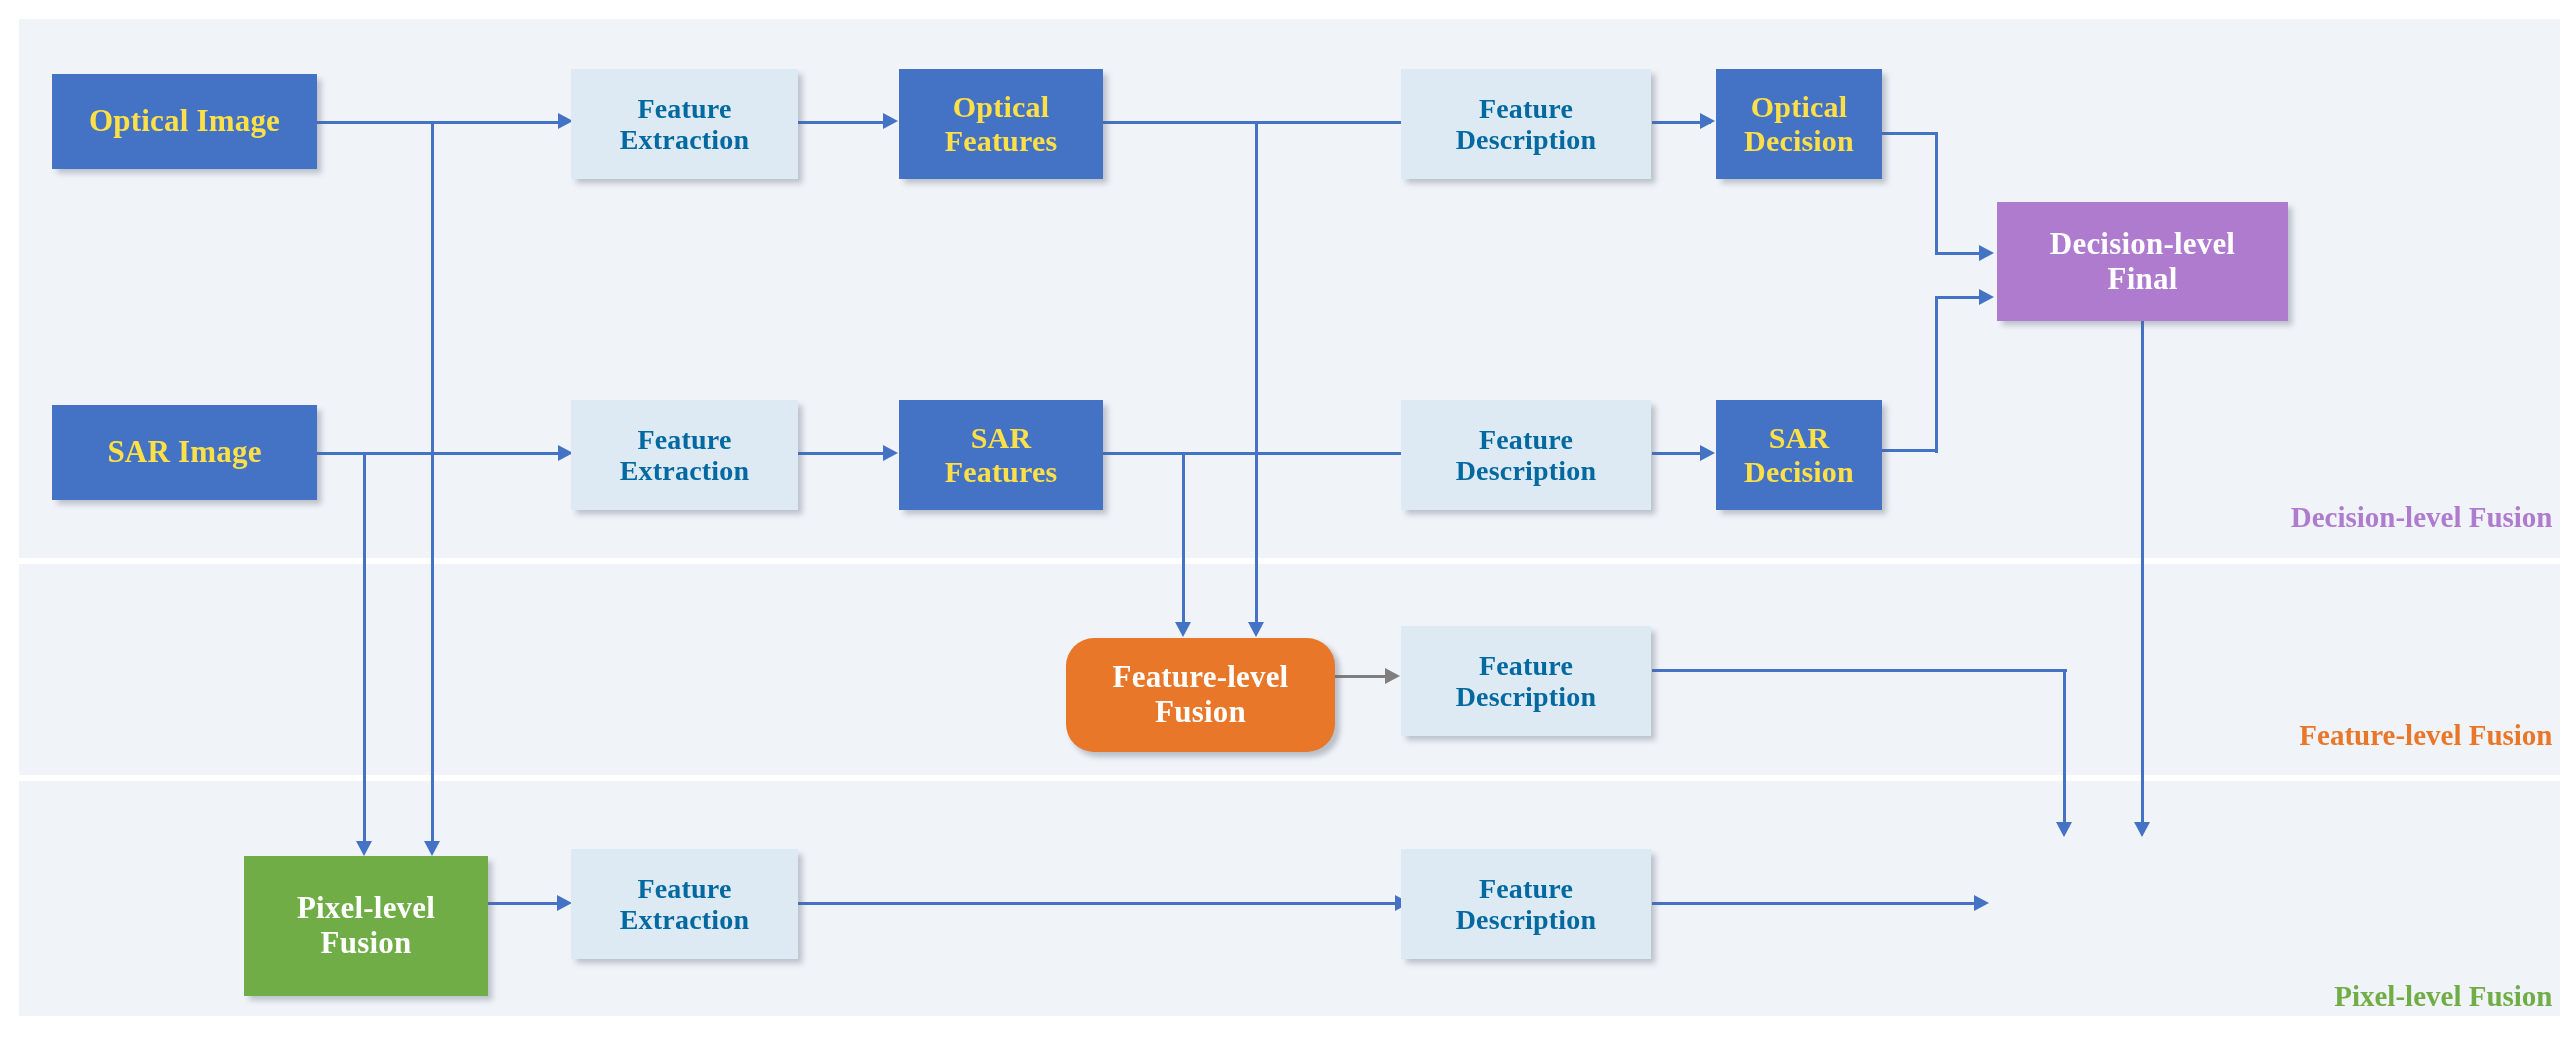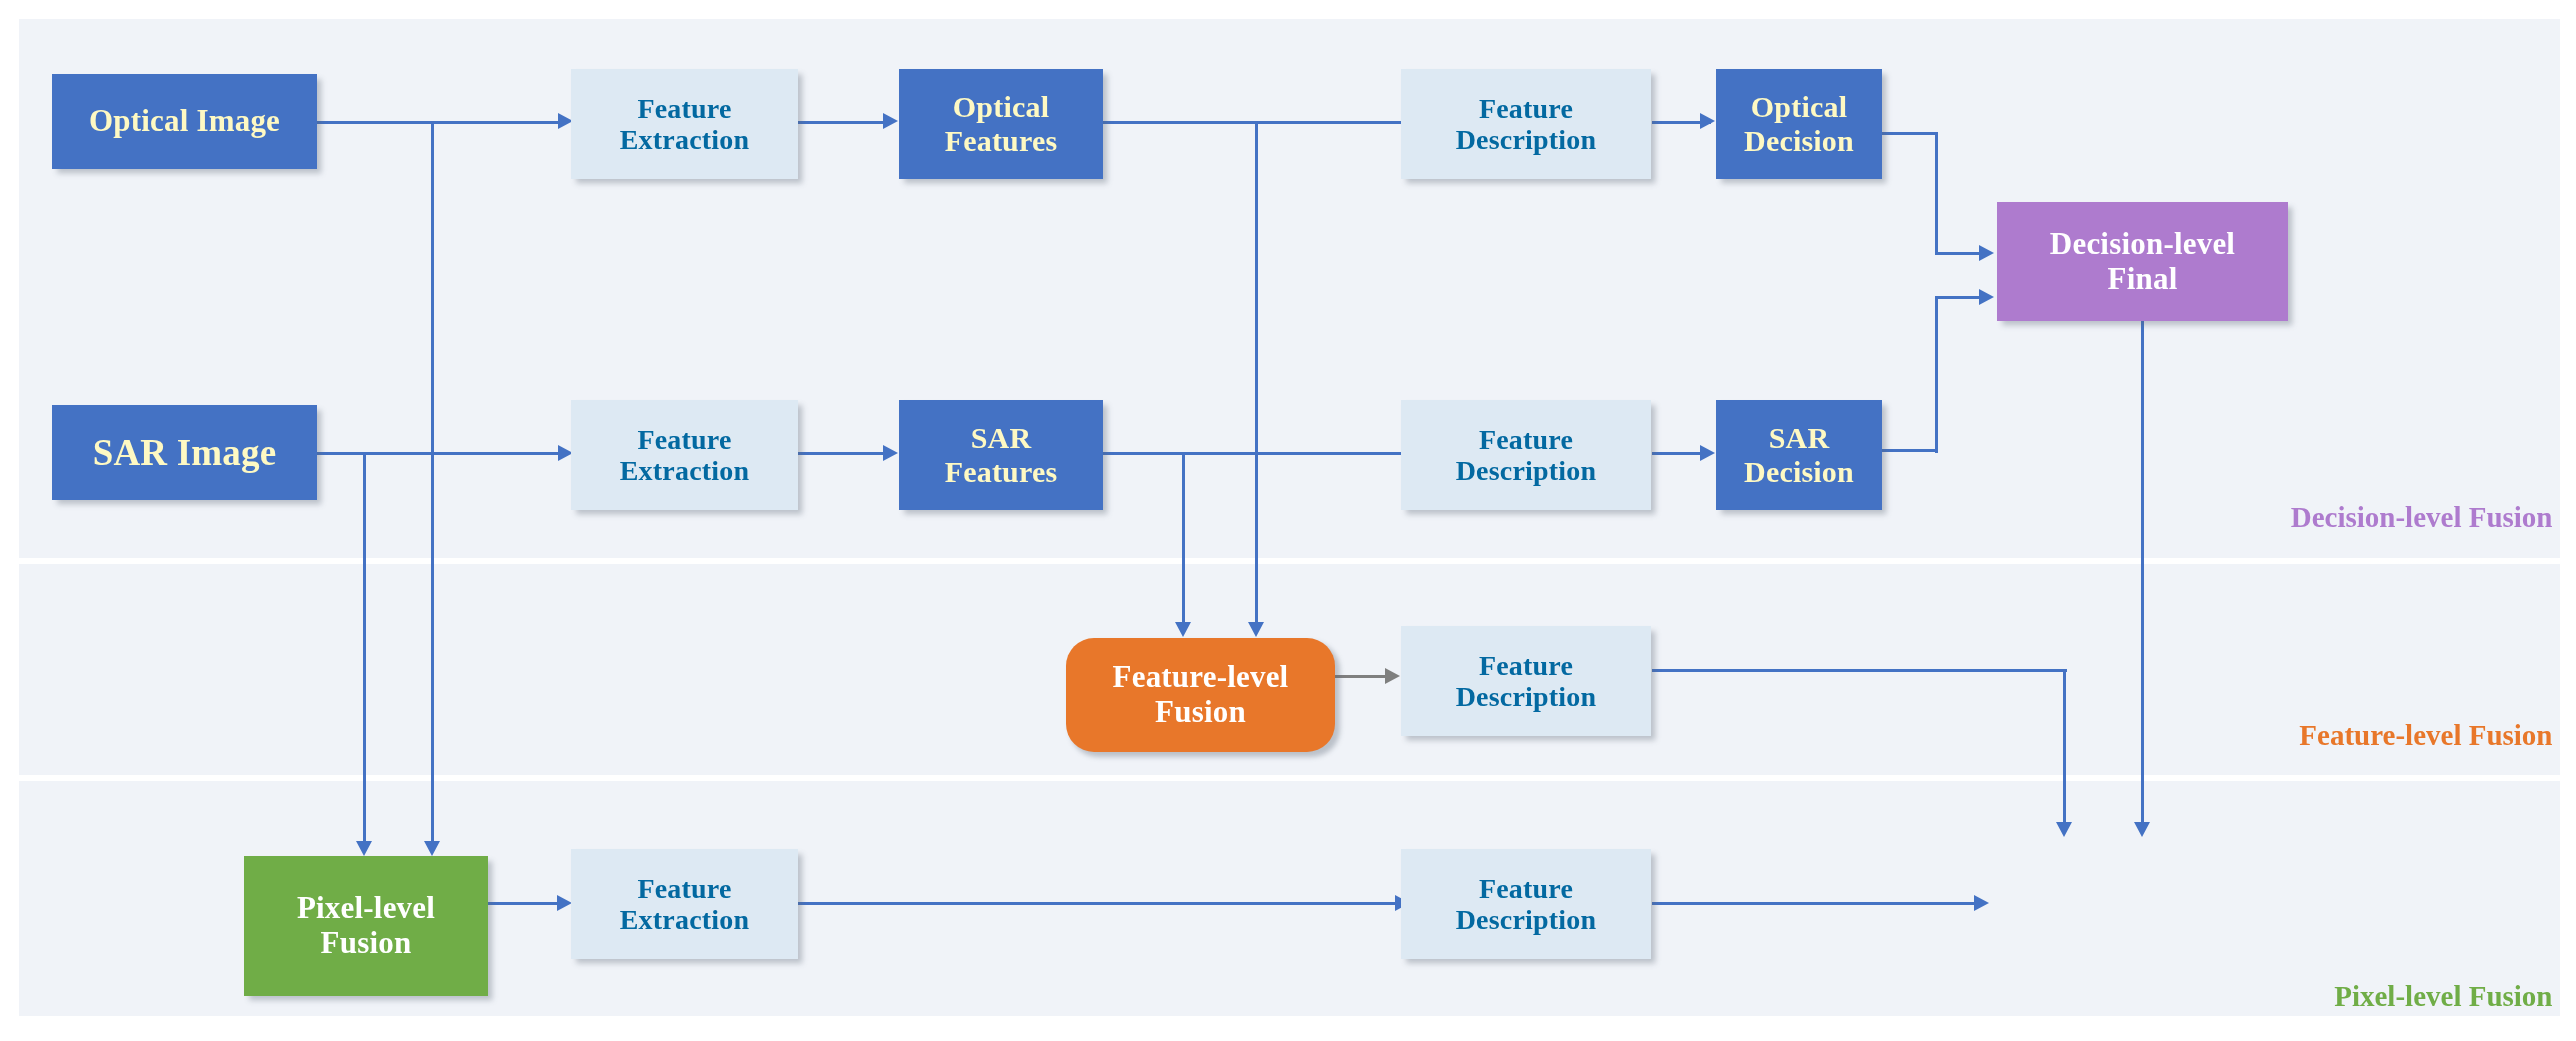--- a/index.html
+++ b/index.html
@@ -21,21 +21,21 @@
     position:absolute;
     display:flex;align-items:center;justify-content:center;
     text-align:center;
     font-weight:bold;
     line-height:1.12;
     box-sizing:border-box;
     box-shadow:4.7px 4.7px 5.5px rgba(90,100,115,0.35);
     z-index:5;
     letter-spacing:0.2px;
   }
-  .box-blue{background:#4472c4;color:#fef9c3;}
+  .box-blue{background:#4472c4;color:#fde047;}
   .box-light{background:#dde9f3;color:#0369a1;}
   .box-purple{background:#ae7bce;color:#ffffff;}
   .box-orange{background:#e8772a;color:#ffffff;}
   .box-green{background:#70ad47;color:#ffffff;}
 
   
   .ln{position:absolute;background:#4472c4;z-index:3;}
   .ln-h{height:3.1px;}
   .ln-v{width:3.1px;}
   .ln-gray{background:#7f7f7f;}
@@ -98,21 +98,21 @@
   <div class="box box-blue" style="left:1716px;top:69px;width:166px;height:110px;font-size:30px;white-space:pre-line;">
     <span>Optical
 Decision</span>
   </div>
 
   <div class="ln ln-h" style="left:1882px;top:132px;width:56px;"></div>
   <div class="ln ln-v" style="left:1935px;top:132px;height:122px;"></div>
   <div class="ln ln-h" style="left:1935px;top:252px;width:47px;"></div>
   <div class="ah ah-r" style="left:1979px;top:245px;"></div>
 
-  <div class="box box-blue" style="left:52px;top:405px;width:265px;height:95px;font-size:37px;">
+  <div class="box box-blue" style="left:52px;top:405px;width:265px;height:95px;font-size:31px;">
     <span>SAR Image</span>
   </div>
 
   <div class="ln ln-h" style="left:316px;top:452px;width:243px;"></div>
   <div class="ah ah-r" style="left:558px;top:445px;"></div>
 
   <div class="box box-light" style="left:571px;top:400px;width:227px;height:110px;font-size:28px;white-space:pre-line;">
     <span>Feature
 Extraction</span>
   </div>

